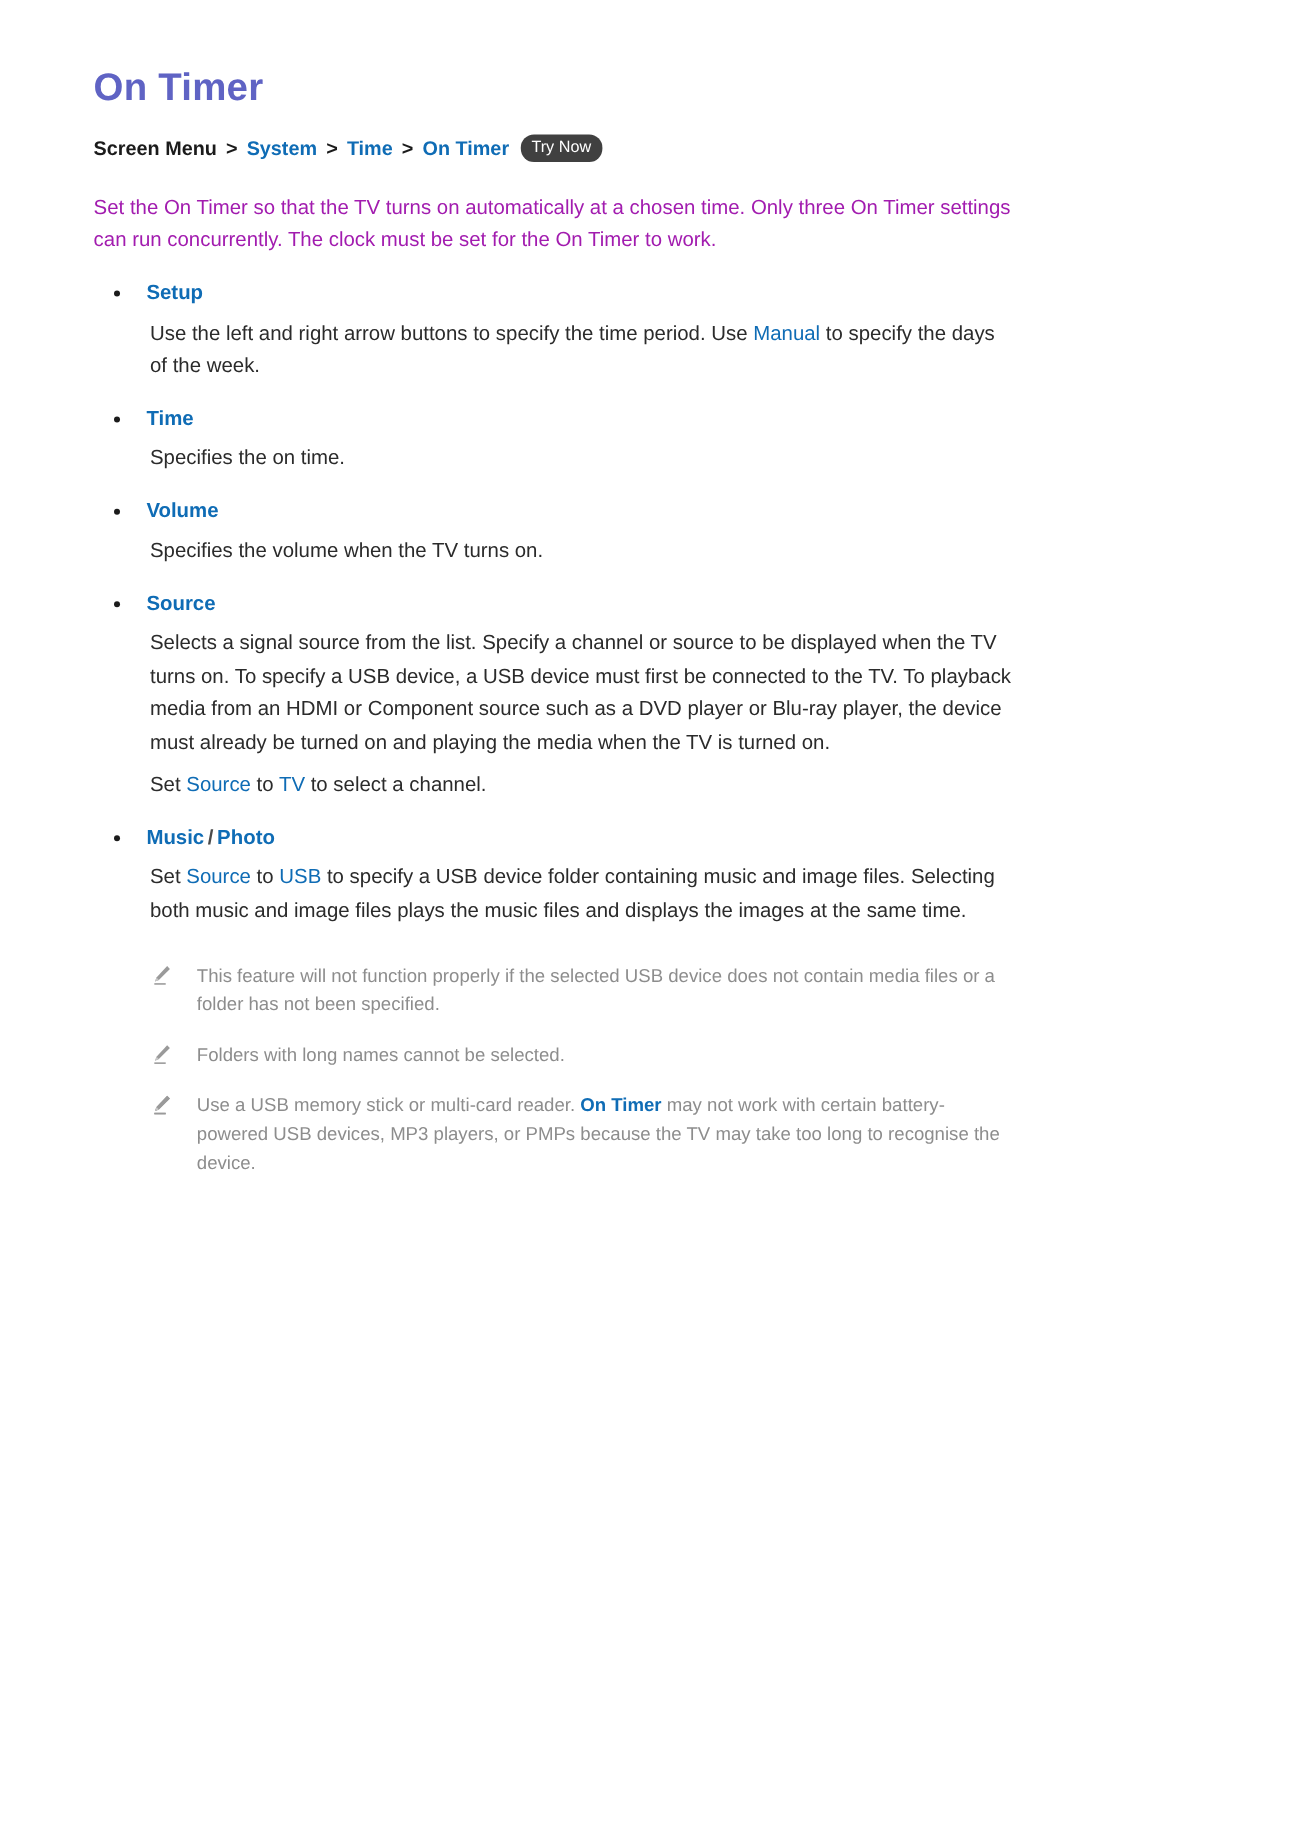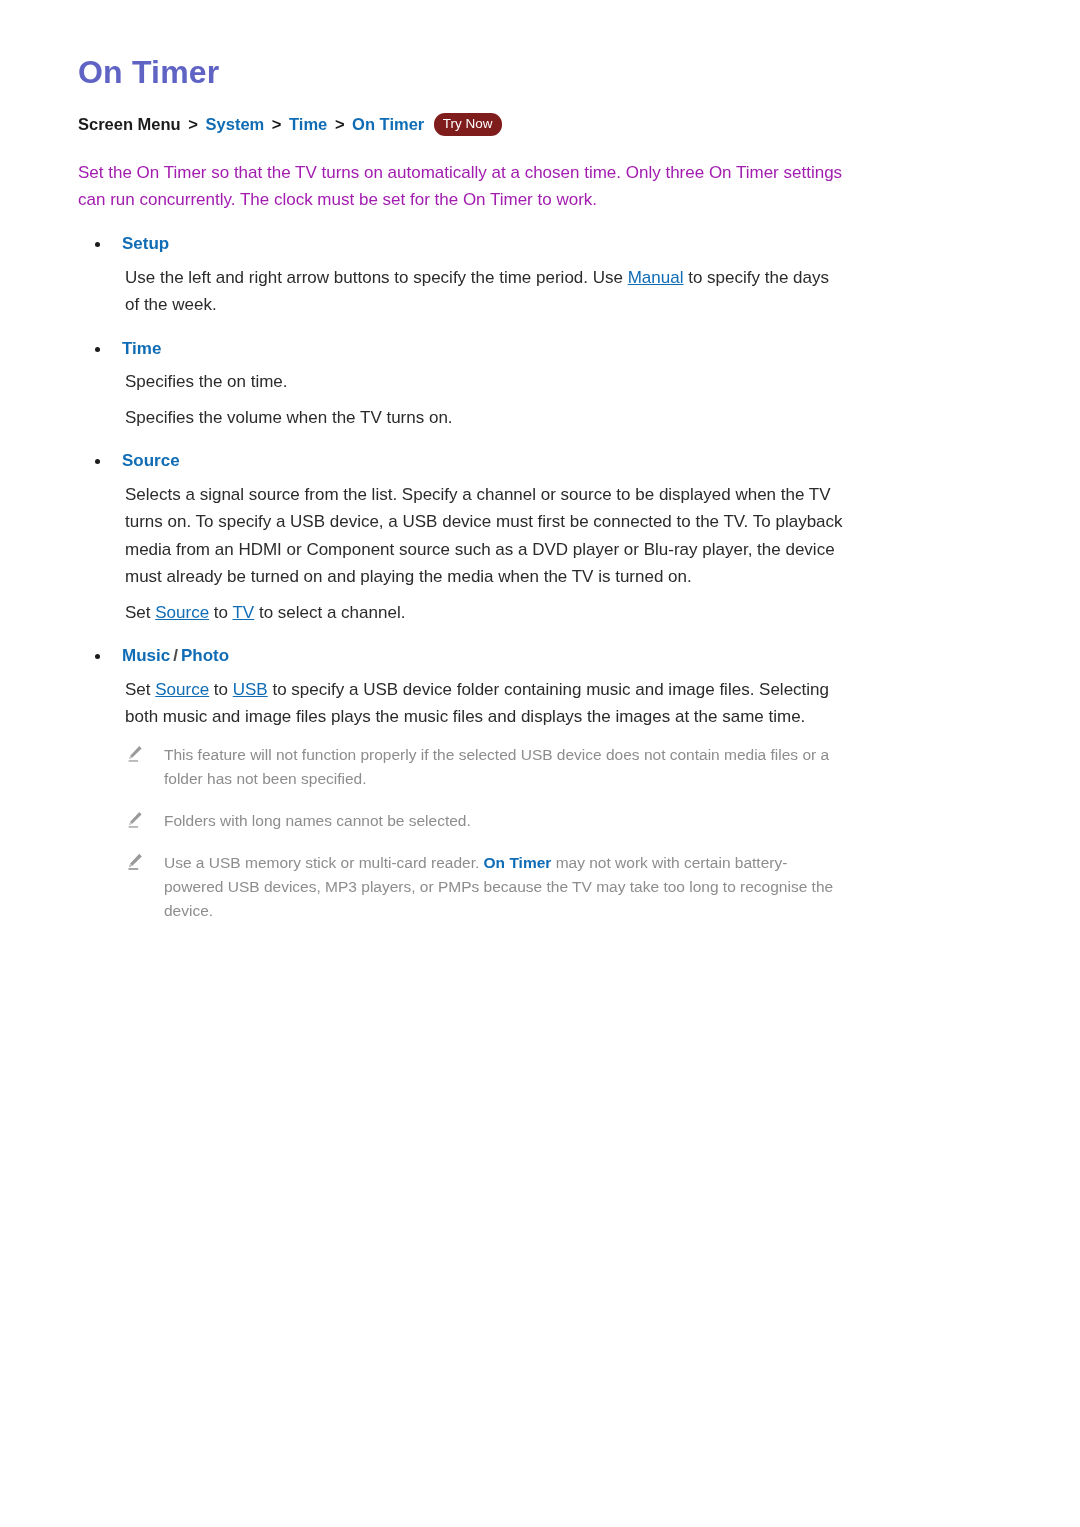--- a/index.html
+++ b/index.html
@@ -44,21 +44,21 @@
   }
   .breadcrumb .crumb-root { color: #1b1b1b; }
   .breadcrumb .crumb-link { color: #0f6cb5; }
   .breadcrumb .crumb-sep {
     color: #1b1b1b;
     font-weight: bold;
     padding: 0 3px;
   }
   .try-now {
     display: inline-block;
-    background: #7f1d1d;
+    background: #404040;
     color: #ffffff;
     font-size: 13.5px;
     font-weight: normal;
     line-height: 1;
     padding: 4px 9px 5px 9px;
     border-radius: 11px;
     vertical-align: 2px;
     margin-left: 5px;
   }
 
@@ -99,25 +99,25 @@
   }
 
   .section-body {
     padding-left: 47px;
     font-size: 17px;
     line-height: 1.62;
     color: #2b2b2b;
     margin: 0 0 8px 0;
     max-width: 900px;
   }
-  .kw { color: #0f6cb5; text-decoration: underline; }
+  .kw { color: #0f6cb5; }
 
   
   .notes {
-    margin-top: 12px;
+    margin-top: 30px;
     padding-left: 42px;
   }
   .note {
     position: relative;
     padding-left: 44px;
     font-size: 15.5px;
     line-height: 1.55;
     color: #8d8d8d;
     margin-bottom: 18px;
     max-width: 880px;
@@ -166,20 +166,24 @@
 
   <div class="section">
     <div class="bullet-head">
       <span class="dot"></span>
       <span>Time</span>
     </div>
     <p class="section-body">Specifies the on time.</p>
   </div>
 
   <div class="section">
+    <div class="bullet-head">
+      <span class="dot"></span>
+      <span>Volume</span>
+    </div>
     <p class="section-body">Specifies the volume when the TV turns on.</p>
   </div>
 
   <div class="section">
     <div class="bullet-head">
       <span class="dot"></span>
       <span>Source</span>
     </div>
     <p class="section-body">Selects a signal source from the list. Specify a channel or source to be displayed when the TV turns on. To specify a USB device, a USB device must first be connected to the TV. To playback media from an HDMI or Component source such as a DVD player or Blu-ray player, the device must already be turned on and playing the media when the TV is turned on.</p>
   </div>

